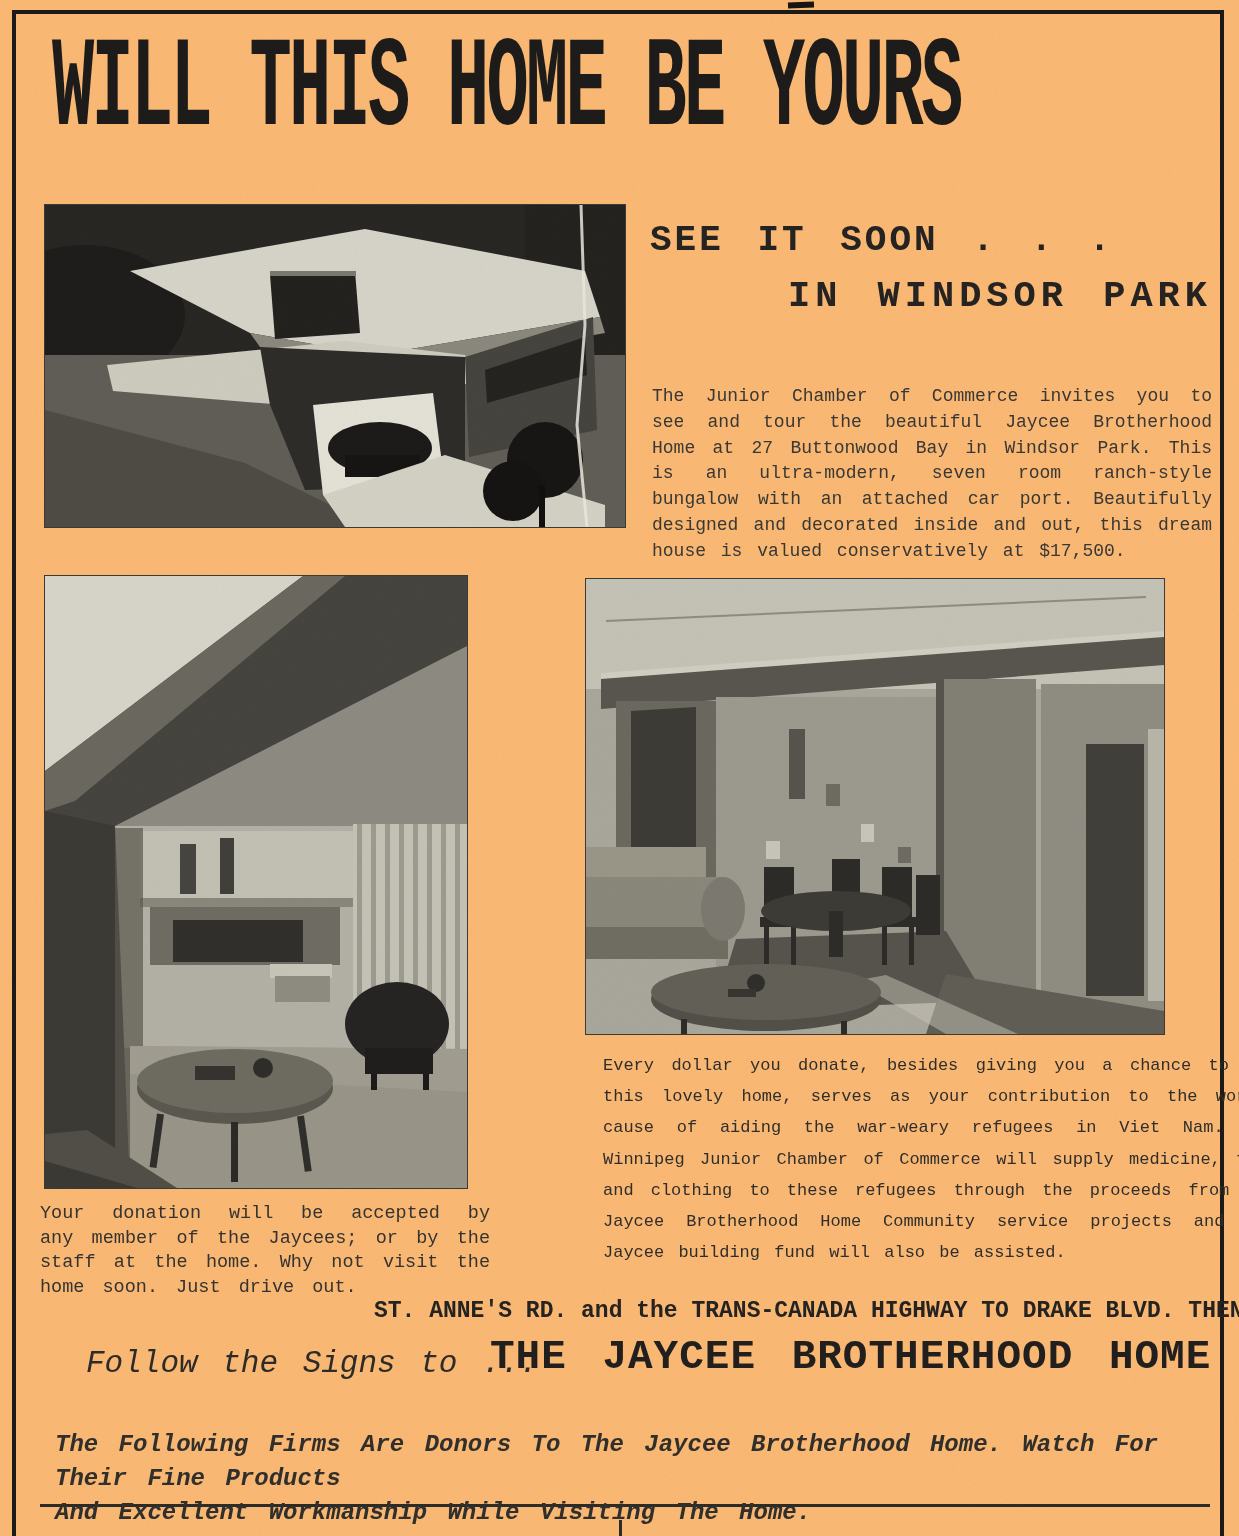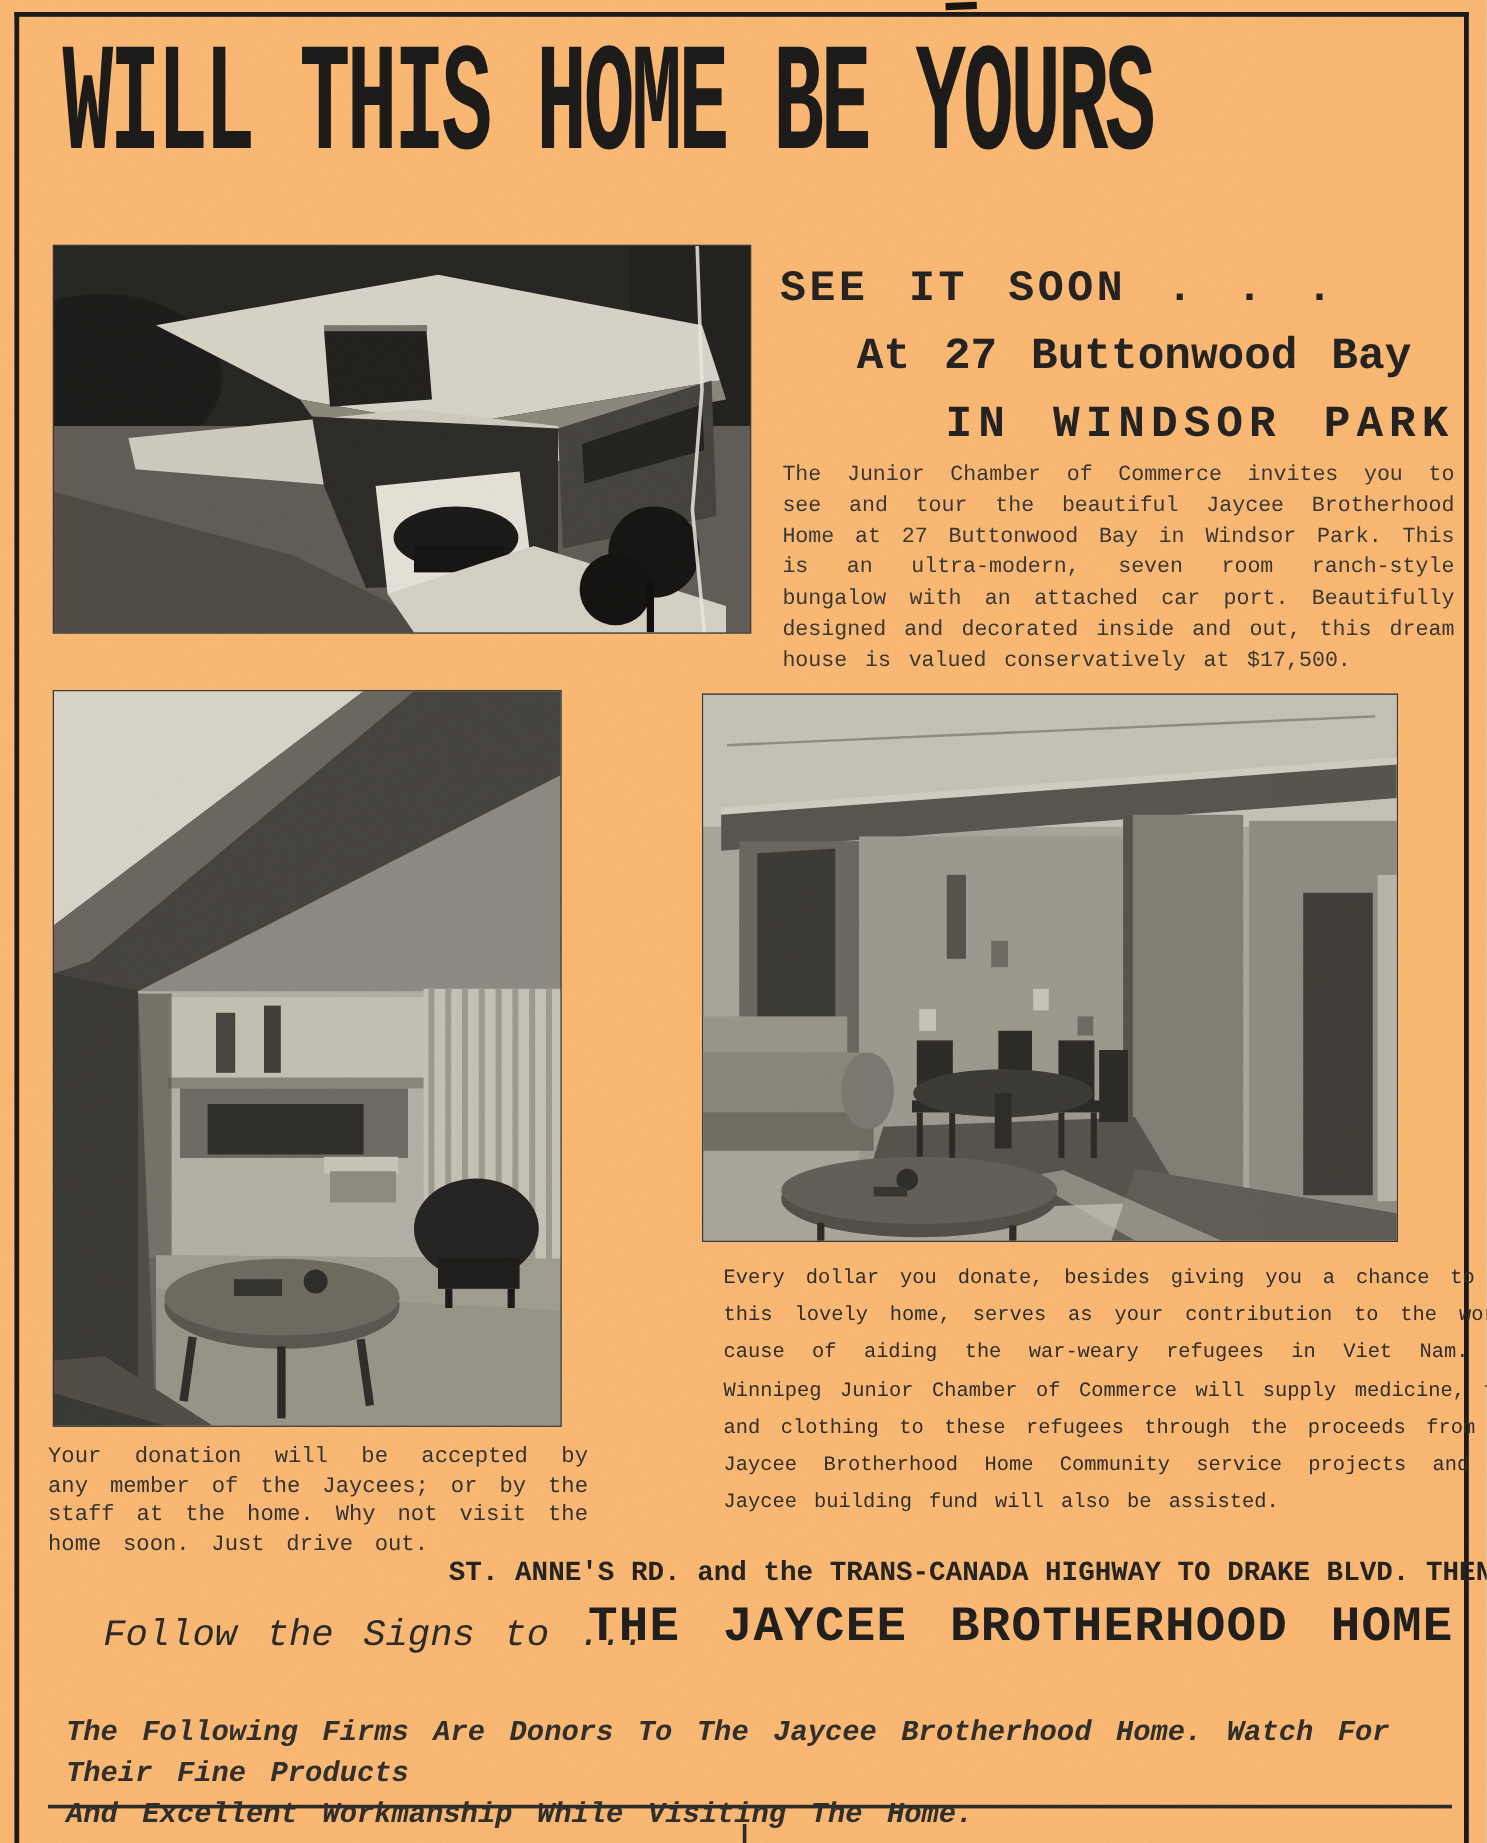--- a/index.html
+++ b/index.html
@@ -110,21 +110,20 @@
       <polygon points="278,290 400,250 560,300 560,322 300,322" fill="#d5d2c6"></polygon>
       <circle cx="500" cy="255" r="38" fill="#151412"></circle>
       <circle cx="468" cy="286" r="30" fill="#131210"></circle>
       <rect x="494" y="280" width="6" height="42" fill="#0f0e0d"></rect>
       <path d="M536,0 L540,120 L532,220 L542,322" stroke="#eceadf" stroke-width="3" fill="none" opacity="0.85"></path>
     </svg>
   </div>
 
   <div class="see-block">
     <div class="see-line1">SEE IT SOON . . .</div>
-    <div class="see-line2">At 27 Buttonwood Bay</div>
     <div class="see-line3">IN WINDSOR PARK</div>
   </div>
 
   <div class="intro-para">The Junior Chamber of Commerce invites you to see and tour the beautiful Jaycee Brotherhood Home at 27 Buttonwood Bay in Windsor Park. This is an ultra-modern, seven room ranch-style bungalow with an attached car port. Beautifully designed and decorated inside and out, this dream house is valued conservatively at $17,500.</div>
 
   <div class="photo photo-living">
     <svg width="422" height="612" viewBox="0 0 422 612">
       <rect width="422" height="612" fill="#8e8b82"></rect>
       <polygon points="0,0 260,0 40,185 0,200" fill="#d9d6cb"></polygon>
       <polygon points="0,195 258,0 422,0 422,70 70,250 0,250" fill="#45433d"></polygon>

